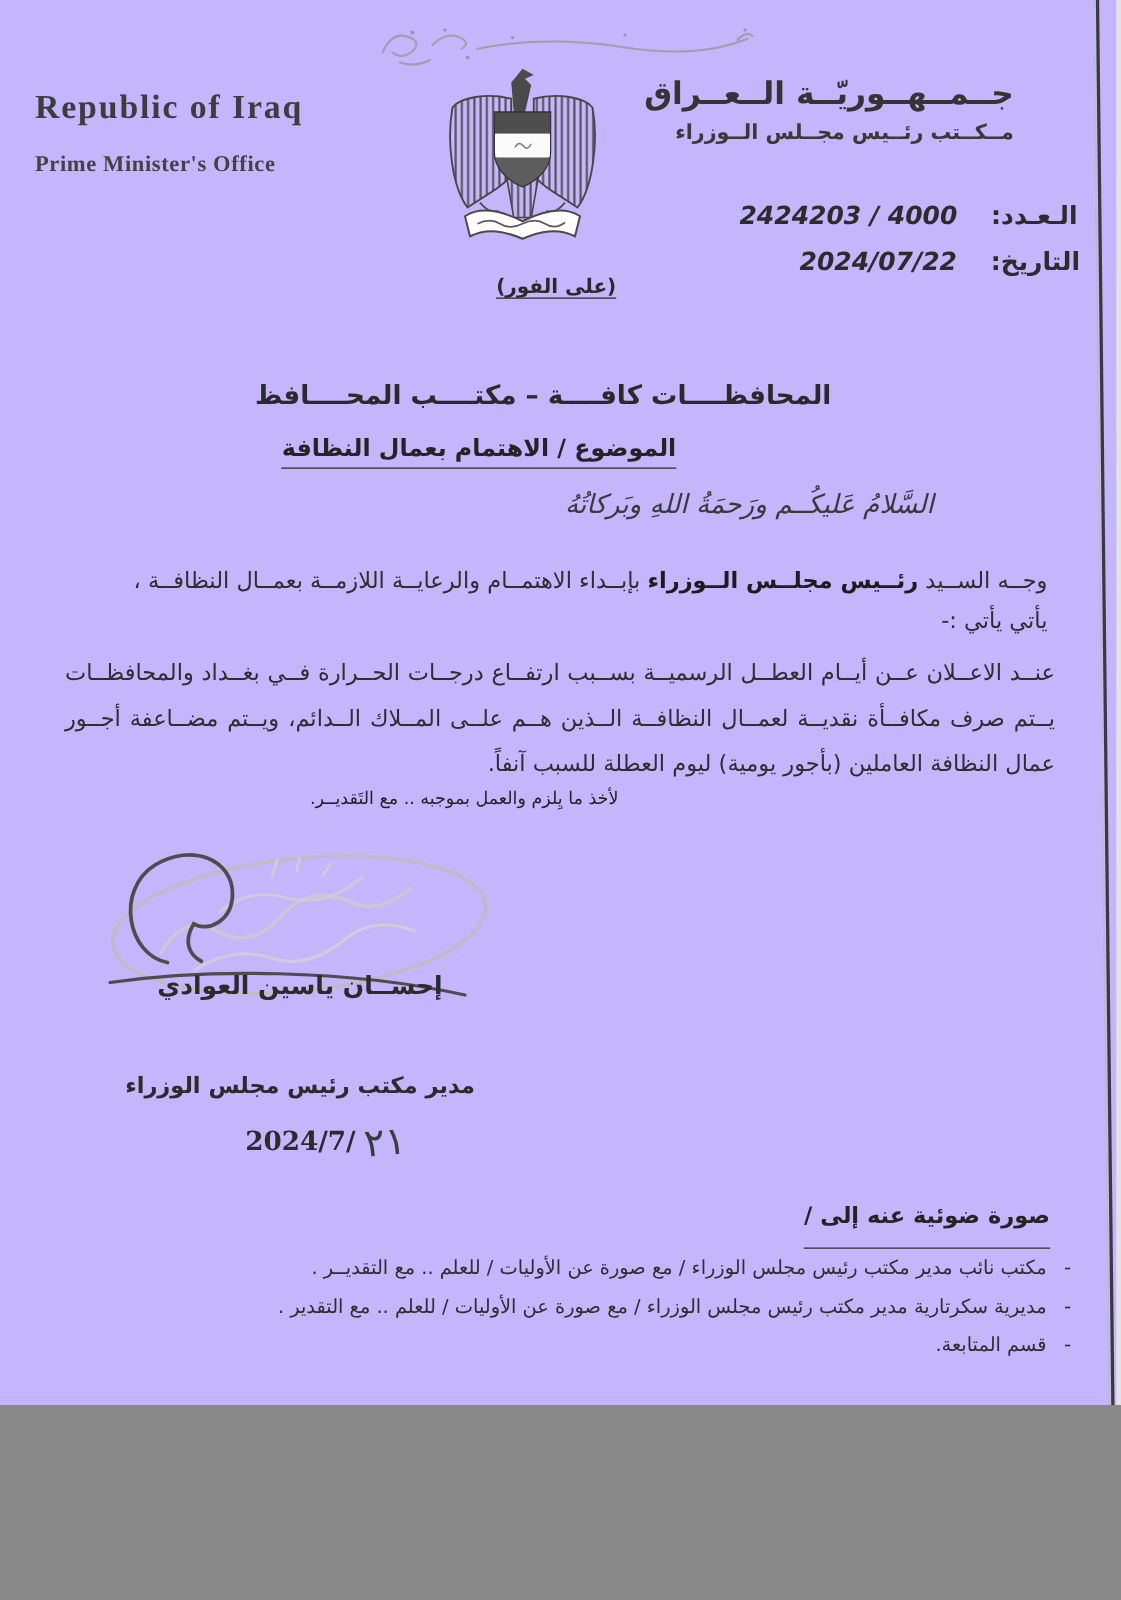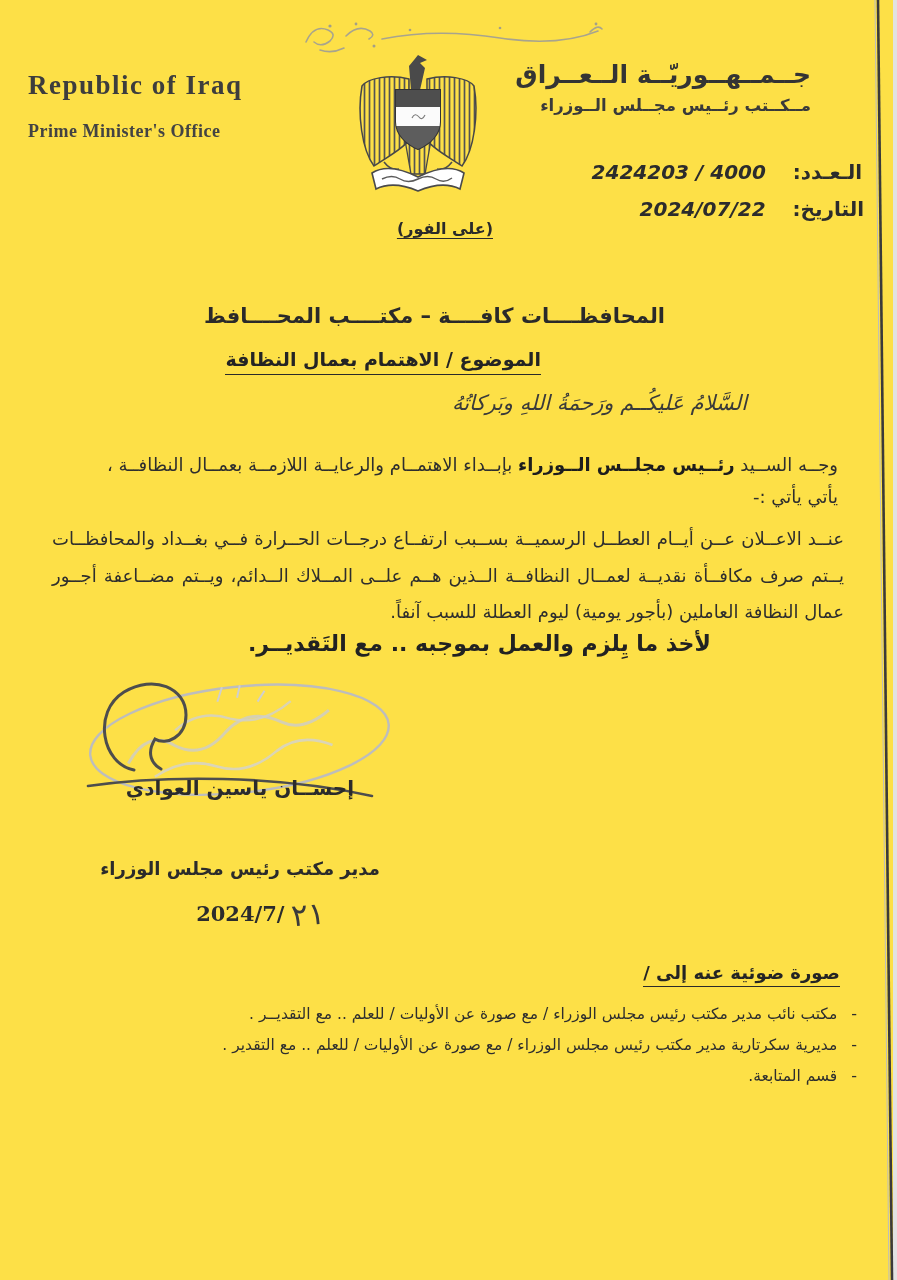--- a/index.html
+++ b/index.html
@@ -1,20 +1,20 @@
 <!DOCTYPE html>
 <html lang="ar"><head>
 <meta charset="utf-8">
 <style>
   html,body{margin:0;padding:0;background:#888;}
   .page{
     position:relative;
-    width:897px;height:1280px;
+    width:897px;height:1124px;
     margin:0 auto;
-    background:#fde047;
+    background:#c4b5fd;
     overflow:hidden;
     font-family:"DejaVu Sans",sans-serif;
     color:#262626;
   }
   .abs{position:absolute;}
 
   
   .en-head{left:28px;top:70px;width:300px;}
   .en-title{
     font-family:"Liberation Serif",serif;
@@ -43,37 +43,37 @@
   .salutation{top:391px;right:150px;direction:rtl;font-size:21px;font-style:italic;
     color:#3a3a3a;white-space:nowrap;}
 
   
   .para1{top:446px;right:59px;width:780px;direction:rtl;font-size:18px;line-height:37px;
     text-align:justify;color:#2e2e2e;}
   .para1 b{color:#1d1d1d;}
   .para1-l2{top:486px;right:59px;direction:rtl;font-size:18px;color:#2e2e2e;}
   .para2{top:521px;right:53px;width:792px;direction:rtl;font-size:18px;line-height:36.5px;
     text-align:justify;color:#2e2e2e;}
-  .closing{top:631px;left:248px;direction:rtl;font-size:22px;font-weight:bold;color:#222;white-space:nowrap;}
+  .closing{top:631px;left:248px;direction:rtl;font-size:14px;font-weight:normal;color:#222;white-space:nowrap;}
 
   
   .stamp{left:72px;top:670px;}
   .sig-name{top:776px;left:110px;width:260px;text-align:center;direction:rtl;
     font-size:20px;font-weight:bold;color:#2b2b2b;white-space:nowrap;}
   .sig-title{top:858px;left:90px;width:300px;text-align:center;direction:rtl;
     font-size:18px;font-weight:bold;color:#2b2b2b;white-space:nowrap;}
   .sig-date{top:892px;left:165px;width:190px;text-align:center;direction:ltr;
     font-family:"DejaVu Serif",serif;font-size:21px;font-weight:bold;color:#2c2c2c;}
   .sig-date .hand{
     display:inline-block;font-family:"DejaVu Sans",sans-serif;font-weight:normal;
     font-size:31px;color:#3b3b3b;transform:rotate(-5deg) translateY(4px);letter-spacing:4px;margin-left:6px;}
 
   
   .cc-head{top:962px;right:57px;direction:rtl;font-size:18px;font-weight:bold;color:#242424;
-    border-bottom:1.6px solid #2a2a2a;padding-bottom:3px;white-space:nowrap;}
+    border-bottom:1.6px solid #2a2a2a;padding-bottom:15px;white-space:nowrap;}
   .cc-list{top:1002px;right:40px;width:820px;direction:rtl;}
   .cc-row{display:flex;flex-direction:row;align-items:flex-start;margin-bottom:7px;direction:rtl;}
   .cc-dash{font-size:16px;color:#2e2e2e;margin-left:14px;line-height:24px;}
   .cc-text{font-size:15.5px;color:#2e2e2e;line-height:24px;}
 
   
   .scan-overlay{left:0;top:0;pointer-events:none;}
   svg{display:block;}
 </style>
 </head>

